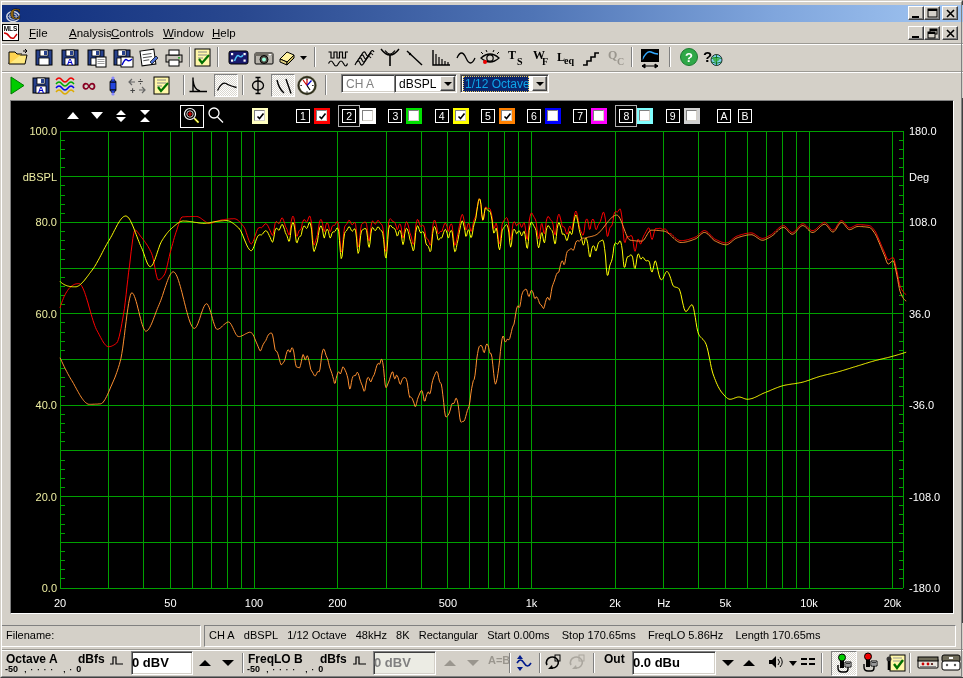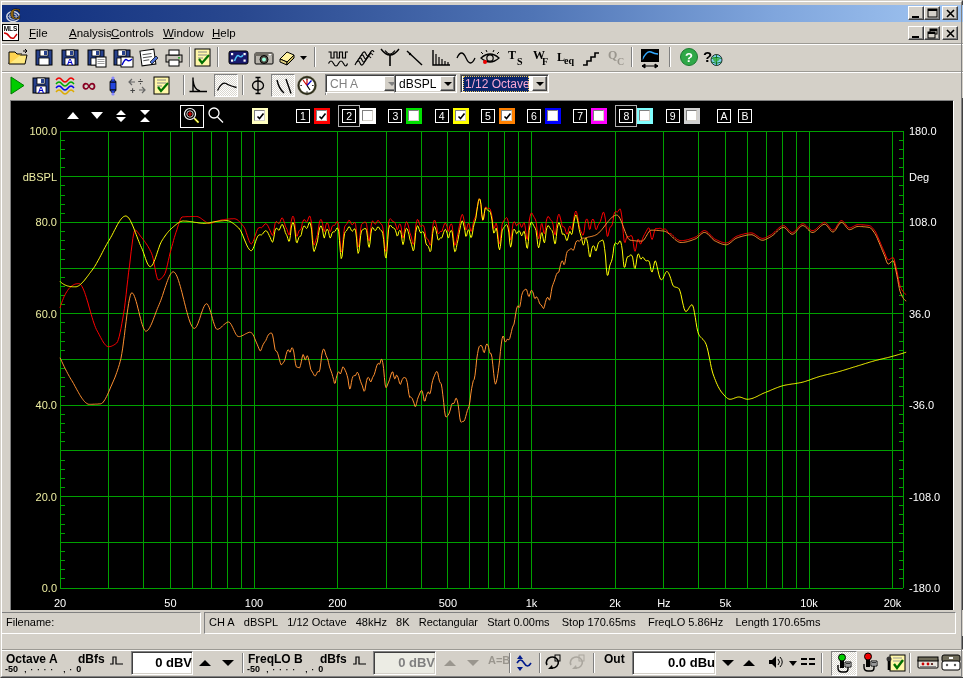--- a/index.html
+++ b/index.html
@@ -53,27 +53,27 @@
   border-left:1px solid #808080; border-top:1px solid #808080; border-right:1px solid #FFF; border-bottom:1px solid #FFF; }
 
 .garw { position:absolute; top:109px; width:14px; height:12px; }
 .gcb { position:absolute; top:107px; width:16px; height:16px; }
 .gcb .inner { position:absolute; left:2px; top:2px; width:11px; height:11px; background:#FFF;
   border:1px solid; border-color:#808080 #D4D0C8 #D4D0C8 #808080; }
 .gnum { position:absolute; top:108px; width:14px; height:14px; border:1px solid #FFF; color:#FFF;
   font-size:10.5px; text-align:center; line-height:13px; background:#000; }
 .gsel { position:absolute; top:104px; width:22px; height:22px; border:1px solid #B0B0B0; }
 
-#statusbar { position:absolute; left:0px; top:609px; width:963px; height:26px; background:#D4D0C8; }
+#statusbar { position:absolute; left:0px; top:622px; width:963px; height:26px; background:#D4D0C8; }
 .spanel { position:absolute; top:2px; height:22px; border:1px solid; border-color:#808080 #FFF #FFF #808080; font-size:11px; }
 
 #bottombar { position:absolute; left:0px; top:648px; width:963px; height:28px; background:#D4D0C8; border-top:1px solid #9C9A94; box-shadow:inset 0 1px 0 #FFF; }
 .bb { position:absolute; font-size:12px; }
 .bbold { font-weight:bold; }
-.editbox { position:absolute; background:#FFF; border:1px solid; border-color:#808080 #FFF #FFF #808080; box-shadow:inset 1px 1px 0 #404040, inset -1px -1px 0 #D4D0C8; font-weight:bold; font-size:13px; text-align:right; }
+.editbox { position:absolute; background:#FFF; border:1px solid; border-color:#808080 #FFF #FFF #808080; box-shadow:inset 1px 1px 0 #404040, inset -1px -1px 0 #D4D0C8; font-weight:bold; font-size:13px; text-align:left; }
 .meter { position:absolute; font-size:9px; letter-spacing:0; }
 </style>
 </head>
 <body>
 <div id="win">
   <div id="titlebar">
     <svg class="abs" style="left:5px;top:1px" width="17" height="16">
 <ellipse cx="7" cy="10.5" rx="6.2" ry="5" fill="none" stroke="#D6DAE4" stroke-width="1.5"></ellipse>
 <ellipse cx="7" cy="10.5" rx="3.4" ry="2.6" fill="none" stroke="#B8Bed0" stroke-width="1.2"></ellipse>
 <path d="M1 10.5 h12" stroke="#9aa2b8" stroke-width="0.8"></path>
@@ -411,30 +411,30 @@
         <svg width="24" height="23">
           <circle cx="12" cy="11.5" r="8.5" fill="#FFF" stroke="#55553A" stroke-width="2.4"></circle>
 <circle cx="12" cy="11.5" r="8.5" fill="none" stroke="#000" stroke-width="0.6"></circle>
 <path d="M12 11.5 L8 6 M12 11.5 L12 5" stroke="#C00" stroke-width="1.2"></path>
 <path d="M12 11.5 L16.5 6.5" stroke="#00C" stroke-width="1.2"></path>
 <path d="M12 11.5 L15 16" stroke="#000" stroke-width="1.2"></path>
 <path d="M12 4.2 v1.5 M12 17.3 v1.5 M5.4 11.5 h1.5 M17.1 11.5 h1.5" stroke="#000" stroke-width="0.9"></path>
         </svg>
       </div>
       <div class="tsep" style="left:324px"></div>
-<div class="combo" style="left:324px;width:76px">
+<div class="combo" style="left:340px;width:76px">
         <div class="txt" style="color:#808080">CH A</div>
         <div class="arrowbtn dis"></div>
       </div>
 <div class="combo" style="left:393px;width:63px">
         <div class="txt">dBSPL</div>
         <div class="arrowbtn"></div>
       </div>
 <div class="combo" style="left:459px;width:89px">
-        <div class="txt" style="left:2px;top:1px;right:19px;background:#0A246A;color:#f9a8d4;padding:1px 0 1px 2px;outline:1px dotted #E8C860;outline-offset:-1px">1/12 Octave</div>
+        <div class="txt" style="left:2px;top:1px;right:19px;background:#0A246A;color:#0ea5e9;padding:1px 0 1px 2px;outline:1px dotted #E8C860;outline-offset:-1px">1/12 Octave</div>
         <div class="arrowbtn"></div>
       </div>
 </div>
   <div id="graphborder"></div>
   <div id="graphbg"></div>
   <div id="graphwin">
     <div class="garw" style="left:65px">
         <svg width="14" height="12">
           <path d="M7 2 L13 9 L1 9 Z" fill="#FFF"></path>
         </svg>

